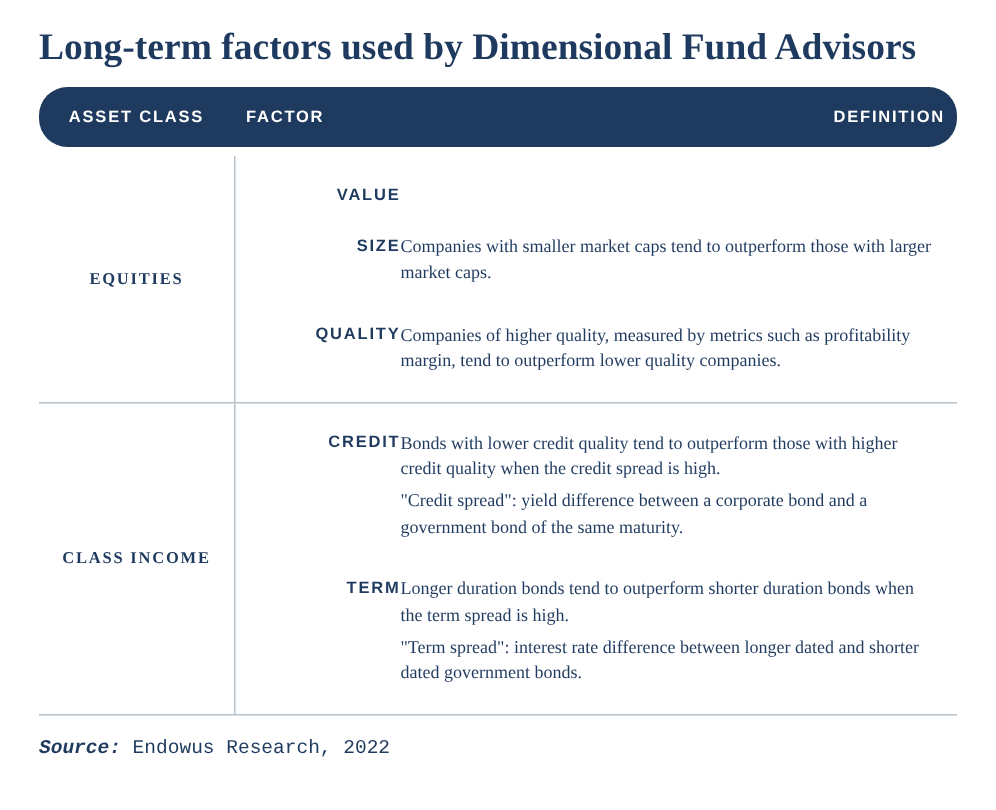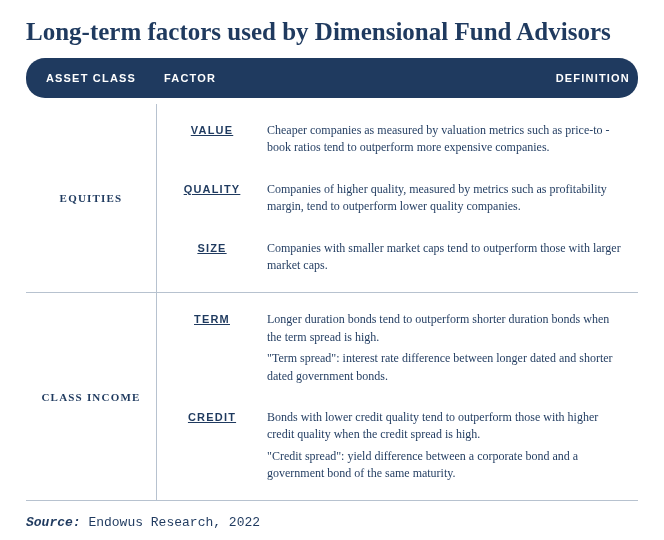--- a/index.html
+++ b/index.html
@@ -78,29 +78,28 @@
     padding-bottom: 6px;
     position: relative;
   }
   .rowitem {
     display: flex;
     align-items: flex-start;
     padding: 8px 0;
   }
   .factor-label {
     width: 110px;
-    text-align: center;
+    text-align: right;
     font-size: 11px;
     letter-spacing: 1.2px;
     font-weight: 600;
     font-family: "Helvetica Neue", Arial, sans-serif;
     color: #1f3a5f;
     padding-top: 6px;
     box-sizing: border-box;
-    text-decoration: underline;
   }
   .def {
     flex: 1;
     font-size: 12px;
     line-height: 1.45;
     padding-right: 14px;
     color: #1f3a5f;
     box-sizing: border-box;
   }
   .def p { margin: 4px 0; }
@@ -124,53 +123,50 @@
     <div class="col-factor">FACTOR</div>
     <div class="col-def">DEFINITION</div>
   </div>
 
   <div id="groups-container">
       <div class="group">
         <div class="asset-cell">EQUITIES</div>
         <div class="rows">
           <div class="rowitem">
             <div class="factor-label">VALUE</div>
+          </div>
+          <div class="rowitem">
+            <div class="factor-label">SIZE</div>
             <div class="def">
-              <p>Cheaper companies as measured by valuation metrics such as price-to -book ratios tend to outperform more expensive companies.</p>
+              <p>Companies with smaller market caps tend to outperform those with larger market caps.</p>
             </div>
           </div>
           <div class="rowitem">
             <div class="factor-label">QUALITY</div>
             <div class="def">
               <p>Companies of higher quality, measured by metrics such as profitability margin, tend to outperform  lower quality companies.</p>
             </div>
           </div>
-          <div class="rowitem">
-            <div class="factor-label">SIZE</div>
-            <div class="def">
-              <p>Companies with smaller market caps tend to outperform those with larger market caps.</p>
-            </div>
-          </div>
         </div>
       </div>
       <div class="group">
         <div class="asset-cell">CLASS INCOME</div>
         <div class="rows">
           <div class="rowitem">
+            <div class="factor-label">CREDIT</div>
+            <div class="def">
+              <p>Bonds with lower credit quality tend to outperform those with higher credit quality when the credit spread is high.</p>
+              <p>"Credit spread":  yield difference between a corporate bond and a government bond of the same maturity.</p>
+            </div>
+          </div>
+          <div class="rowitem">
             <div class="factor-label">TERM</div>
             <div class="def">
               <p>Longer duration bonds tend to outperform shorter duration bonds when the term spread is high.</p>
               <p>"Term spread": interest rate difference between longer dated and shorter dated government bonds.</p>
-            </div>
-          </div>
-          <div class="rowitem">
-            <div class="factor-label">CREDIT</div>
-            <div class="def">
-              <p>Bonds with lower credit quality tend to outperform those with higher credit quality when the credit spread is high.</p>
-              <p>"Credit spread":  yield difference between a corporate bond and a government bond of the same maturity.</p>
             </div>
           </div>
         </div>
       </div>
     </div>
 
   <div class="source">
     <b>Source:</b><span> Endowus Research, 2022</span>
   </div>
 

